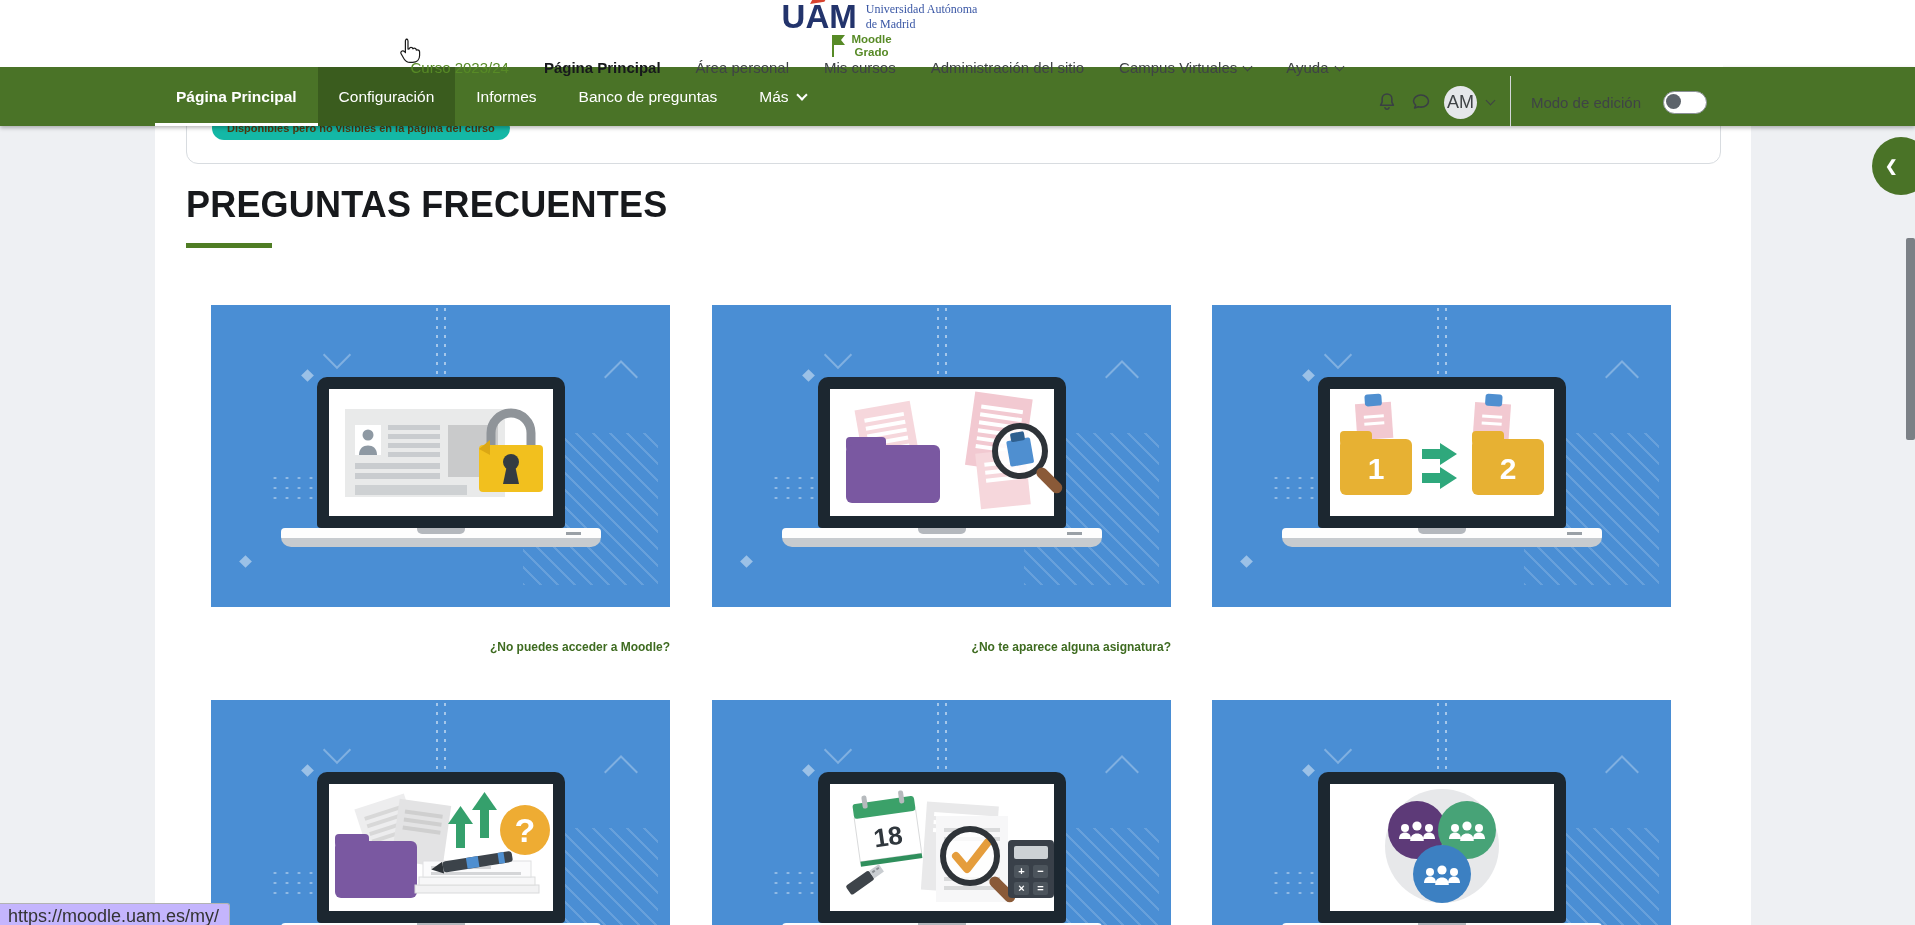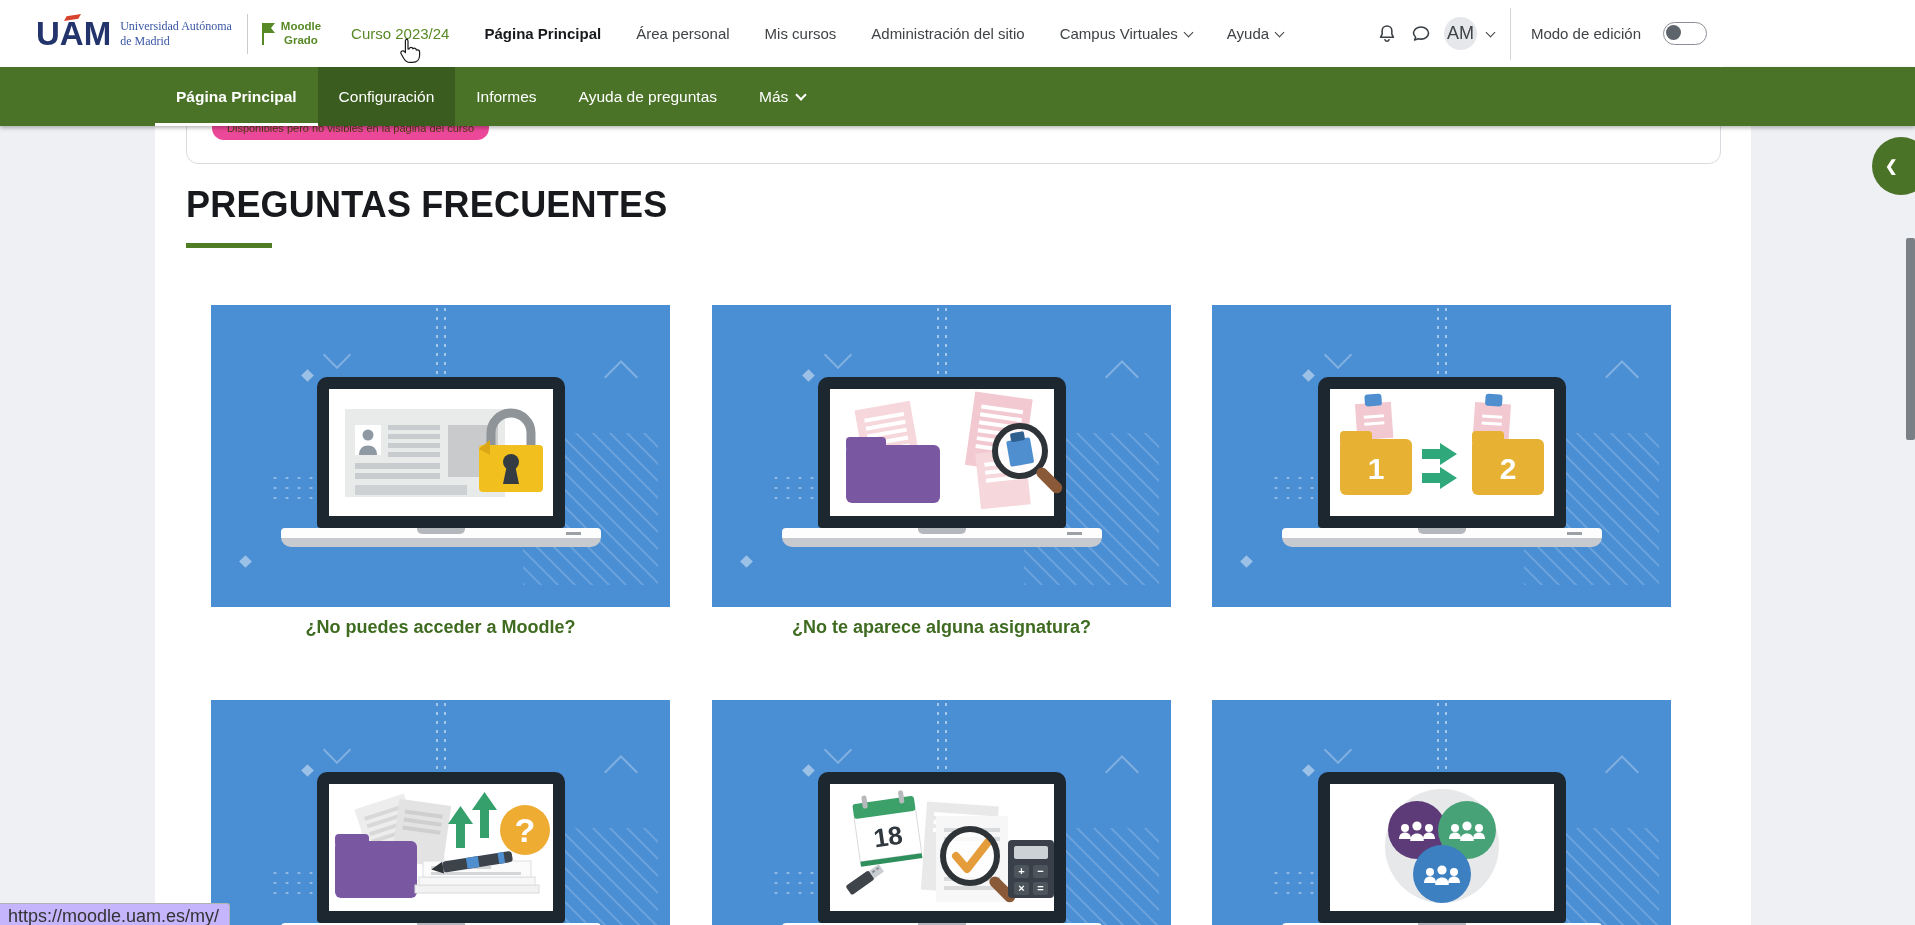--- a/index.html
+++ b/index.html
@@ -1,21 +1,21 @@
 <!DOCTYPE html>
 <html><head>
 <meta charset="utf-8">
 <style>
   html,body{margin:0;padding:0;overflow:hidden;}
   body{width:1915px;height:925px;position:relative;background:#fff;
        font-family:"Liberation Sans",sans-serif;-webkit-font-smoothing:antialiased;}
 
   
   .topbar{position:absolute;left:0;top:0;width:1723px;height:67px;background:#fff;
-          display:flex;align-items:center;z-index:40;}
+          display:flex;align-items:center;z-index:40;flex-direction:column;}
   .uam{display:flex;align-items:center;margin-left:36px;gap:9px;}
   .uam-txt{font-size:33px;font-weight:bold;color:#23346c;line-height:1;position:relative;}
   .uam-txt::after{content:"";position:absolute;left:30px;top:-2px;width:13px;height:5px;
                   background:#d8432f;transform:skewX(-35deg) rotate(-10deg);}
   .uam-sub{font-family:"Liberation Serif",serif;font-size:12px;color:#3a57a5;line-height:1.25;}
   .logo-sep{width:1px;height:40px;background:#c9cccf;margin:0 13px 0 15px;}
   .moodle-logo{display:flex;align-items:center;gap:5px;color:#578a26;
                font-size:11.5px;font-weight:bold;line-height:1.15;text-align:center;}
   .top-nav{display:flex;align-items:flex-end;gap:35px;margin-left:30px;font-size:15px;color:#3f4346;}
   .lnk{cursor:pointer;white-space:nowrap;display:flex;align-items:center;}
@@ -46,31 +46,31 @@
   .cn-item.active::after{content:"";position:absolute;left:0;right:0;bottom:0;height:3px;background:#fff;}
   .cn-item.hl{background:#3a5c1e;}
   .cdw{display:inline-block;width:6px;height:6px;border-right:2px solid #fff;
        border-bottom:2px solid #fff;transform:rotate(45deg);margin-left:9px;margin-top:-4px;}
 
   
   .leftcol{position:absolute;top:126px;bottom:0;left:0;width:155px;background:#eef0f3;z-index:10;}
   .rightcol{position:absolute;top:126px;bottom:0;left:1751px;width:164px;background:#eef0f3;z-index:10;}
   .coursebox{position:absolute;left:186px;top:40px;width:1533px;height:122px;background:#fff;
              border:1px solid #d8dce0;border-radius:12px;z-index:5;}
-  .badge{position:absolute;left:25px;top:75px;background:#ec4899;color:#4d3a10;font-size:11px;
-         font-weight:normal;padding:6px 15px;border-radius:14px;white-space:nowrap;}
+  .badge{position:absolute;left:25px;top:75px;background:#14b8a6;color:#4d3a10;font-size:11px;
+         font-weight:bold;padding:6px 15px;border-radius:14px;white-space:nowrap;}
 
   .pagetitle{position:absolute;left:186px;top:184px;margin:0;font-size:36px;font-weight:bold;
              color:#17191c;z-index:15;letter-spacing:.2px;}
   .t-underline{position:absolute;left:186px;top:243px;width:86px;height:5px;background:#4f7d24;z-index:15;}
 
   
   .card{position:absolute;width:459px;z-index:15;}
   .card-img{position:relative;width:459px;height:302px;background:#4a8ed4;overflow:hidden;cursor:pointer;}
-  .card-title{margin-top:10px;text-align:center;font-size:18px;font-weight:bold;
+  .card-title{margin-top:33px;text-align:right;font-size:12px;font-weight:bold;
               color:#3e6b20;cursor:pointer;}
 
   
   .deco i,.deco b{position:absolute;display:block;}
   .dc{left:222px;top:0;width:16px;height:92px;
       background:radial-gradient(rgba(255,255,255,.5) 1.3px,transparent 1.5px) 0 0/8px 9px;}
   .dg{left:58px;top:168px;width:132px;height:32px;
       background:radial-gradient(rgba(255,255,255,.38) 1.5px,transparent 1.7px) 0 0/12px 10px;}
   .ht{left:312px;top:128px;width:135px;height:152px;
       background:repeating-linear-gradient(45deg,rgba(255,255,255,.16) 0 2px,transparent 2px 12px);}
@@ -168,21 +168,21 @@
 </header>
 
 <svg class="cursor-svg" width="26" height="28" viewBox="0 0 26 28">
   <path d="M9.2 2.2c1 0 1.8.8 1.8 1.8v8.1l1.2-.2c.2-1 1.1-1.7 2.1-1.5.8.1 1.4.7 1.6 1.4.4-.4 1-.7 1.6-.6 1 .1 1.8.9 1.9 1.9.3-.2.7-.3 1.1-.3 1.2.1 2.1 1 2.1 2.2v3.6c0 4-2.8 6.8-7 6.8h-2.6c-2.8 0-4.6-1.2-5.9-3.4l-3-5.2c-.6-1-.2-2.2.8-2.7.9-.5 2-.2 2.7.6l.8 1V4c0-1 .8-1.8 1.8-1.8z" fill="#fff" stroke="#1a1a1a" stroke-width="1.2" stroke-linejoin="round"></path>
 </svg>
 
 <nav class="coursenav">
   <span class="cn-item active">Página Principal</span>
   <span class="cn-item hl">Configuración</span>
   <span class="cn-item">Informes</span>
-  <span class="cn-item">Ayuda de preguntas</span>
+  <span class="cn-item">Banco de preguntas</span>
   <span class="cn-item">
     <span>Más</span>
       <i class="cdw"></i>
   </span>
 </nav>
 
 <div class="leftcol"></div>
 <div class="rightcol"></div>
 
 <div class="coursebox">

